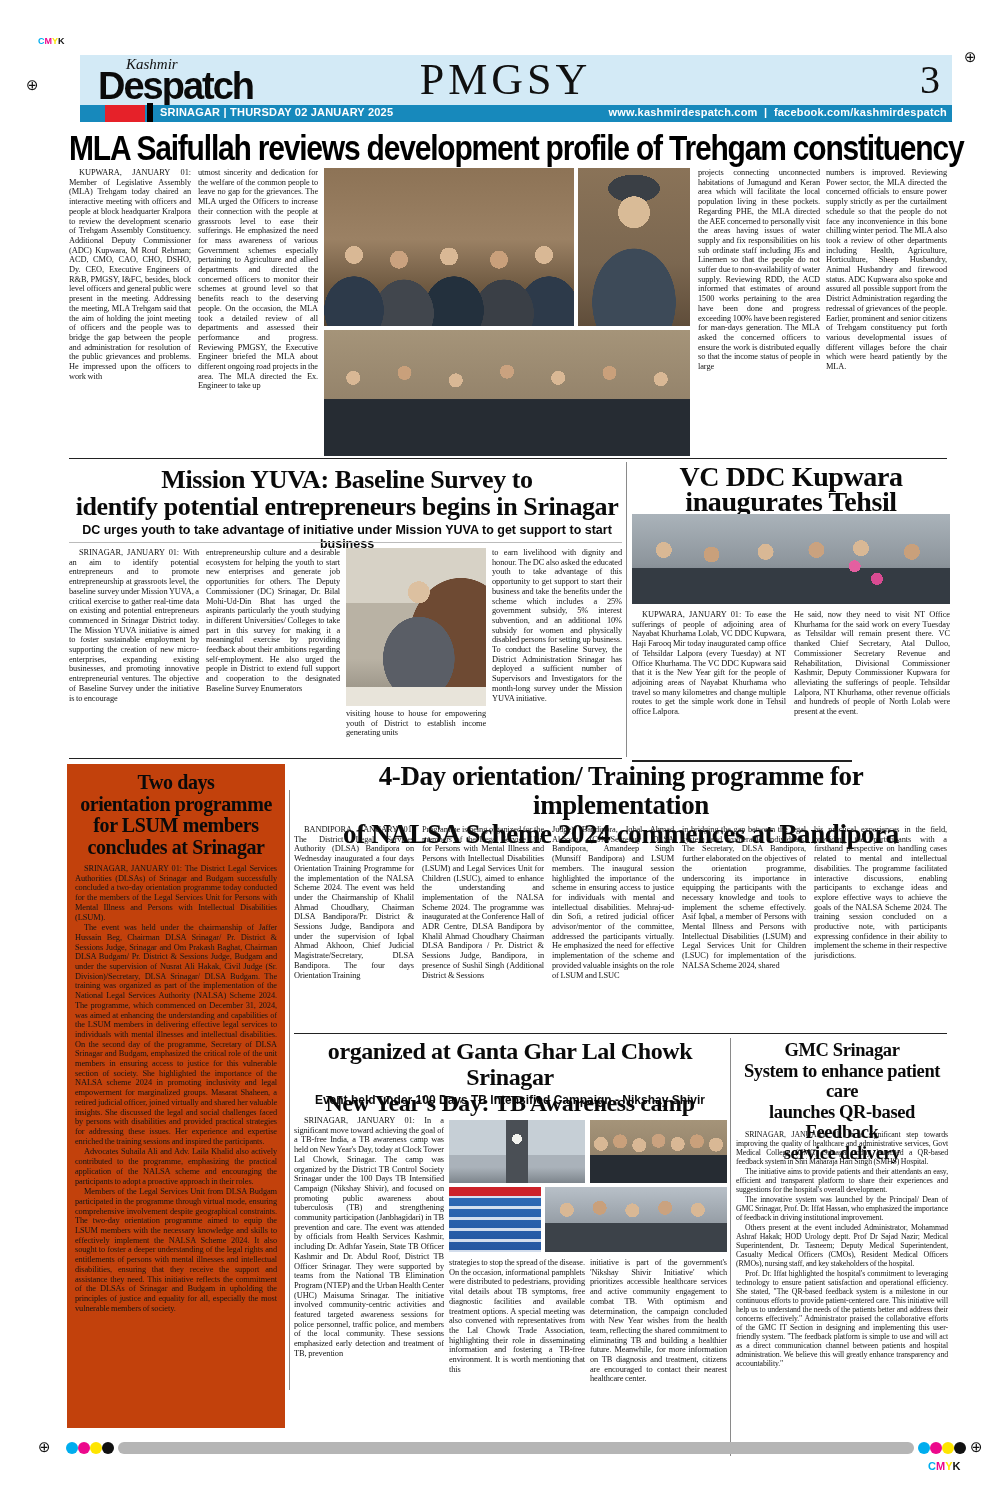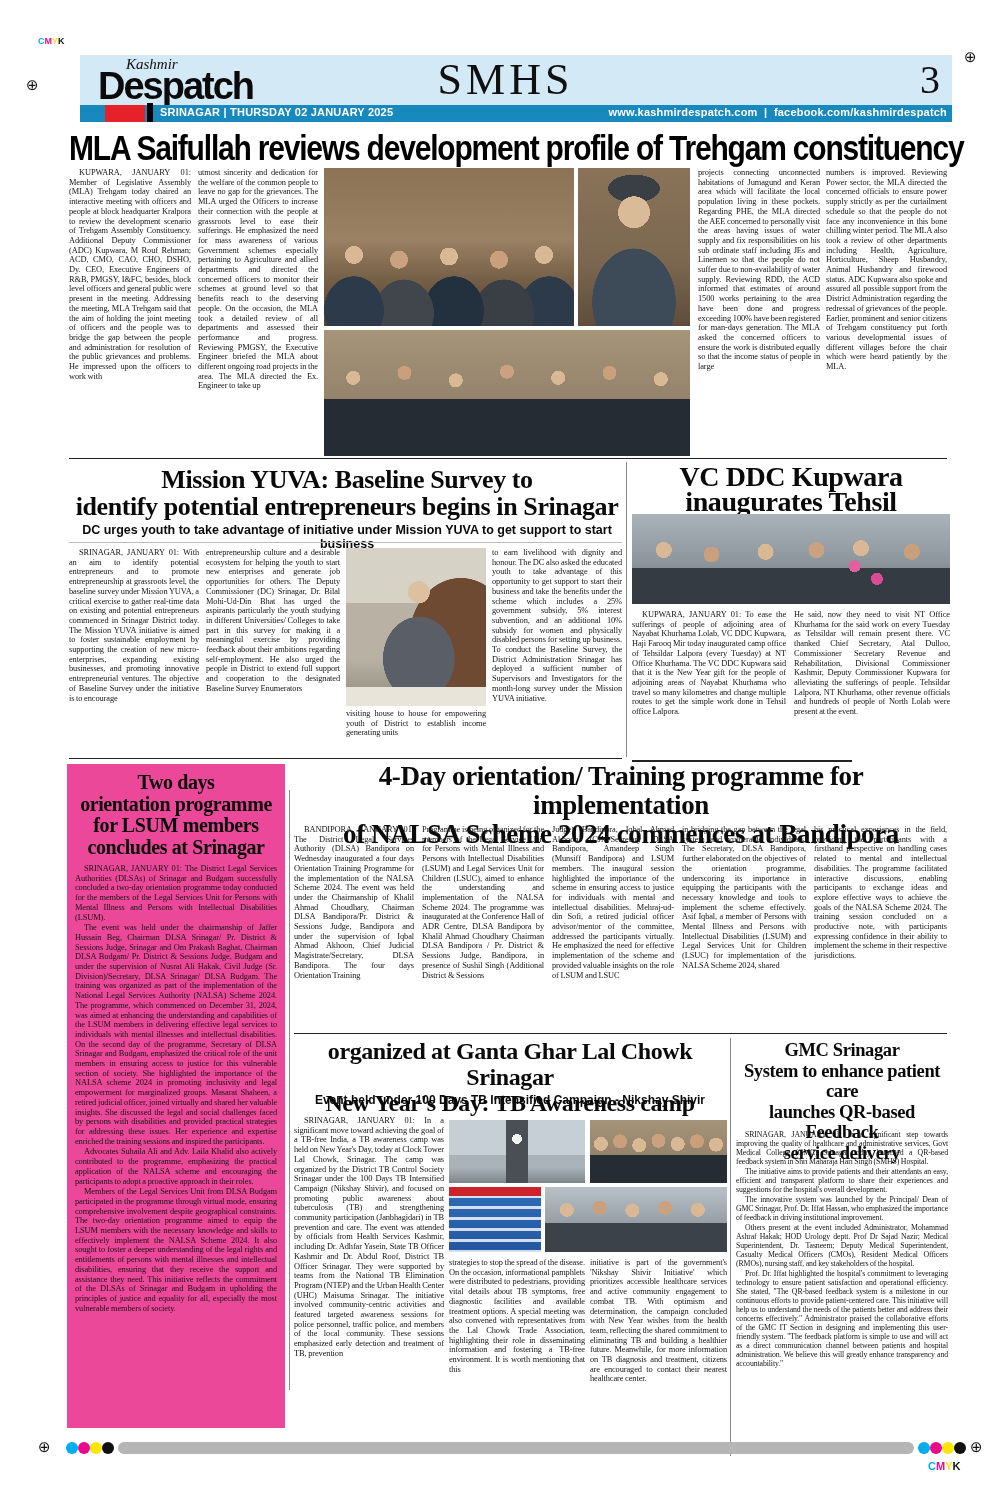--- a/index.html
+++ b/index.html
@@ -100,21 +100,21 @@
 
   <div class="abs cmyk-lbl" style="left:26px;top:36px;">
     <span style="color:#00adee">C</span><span style="color:#ec098c">M</span><span style="color:#fee500">Y</span><span style="color:#111">K</span>
   </div>
   <div class="abs regmark" style="left:14px;top:78px;">⊕</div>
   <div class="abs regmark" style="left:952px;top:50px;">⊕</div>
 
   <div class="abs mast-bg" style="left:68px;top:55px;width:872px;height:50px;"></div>
   <div class="abs logo-kicker" style="left:114px;top:56px;">Kashmir</div>
   <div class="abs logo-title" style="left:86px;top:68px;">Despatch</div>
-  <div class="abs news-title" style="left:50%;top:54px;transform:translateX(-50%);">SMHS</div>
+  <div class="abs news-title" style="left:50%;top:54px;transform:translateX(-50%);">PMGSY</div>
   <div class="abs pageno" style="left:908px;top:56px;">3</div>
 
   <div class="abs datebar" style="left:68px;top:105px;width:872px;height:17px;"></div>
   <div class="abs" style="left:93px;top:105px;width:40px;height:17px;background:#e62129;"></div>
   <div class="abs" style="left:135px;top:103px;width:6px;height:19px;background:#000;"></div>
   <div class="abs datetext" style="left:148px;top:106px;">
     <span>SRINAGAR</span>
     <span>|</span>
     <span>THURSDAY 02 JANUARY 2025</span>
   </div>
@@ -151,21 +151,21 @@
 
   <div class="abs hser" style="left:620px;top:464px;width:318px;font-size:28px;line-height:25px;">
     <div>VC DDC Kupwara inaugurates Tehsil</div>
     <div>camp office at Khurhama Lolab</div>
   </div>
   <div class="ph ph-garland" style="left:620px;top:514px;width:318px;height:90px;"></div>
   <div class="abs bodytext indent" style="left:620px;top:610px;width:154px;height:146px;">KUPWARA, JANUARY 01: To ease the sufferings of people of adjoining area of Nayabat Khurhama Lolab, VC DDC Kupwara, Haji Farooq Mir today inaugurated camp office of Tehsildar Lalpora (every Tuesday) at NT Office Khurhama. The VC DDC Kupwara said that it is the New Year gift for the people of adjoining areas of Nayabat Khurhama who travel so many kilometres and change multiple routes to get the simple work done in Tehsil office Lalpora.</div>
   <div class="abs bodytext" style="left:782px;top:610px;width:156px;height:146px;">He said, now they need to visit NT Office Khurhama for the said work on every Tuesday as Tehsildar will remain present there. VC thanked Chief Secretary, Atal Dulloo, Commissioner Secretary Revenue and Rehabilitation, Divisional Commissioner Kashmir, Deputy Commissioner Kupwara for alleviating the sufferings of people. Tehsildar Lalpora, NT Khurhama, other revenue officials and hundreds of people of North Lolab were present at the event.</div>
   <div class="abs rule" style="left:620px;top:760px;width:220px;height:2px;"></div>
 
-  <div class="abs" style="left:55px;top:764px;width:218px;height:664px;background:#ec4899;">
+  <div class="abs" style="left:55px;top:764px;width:218px;height:664px;background:#c2410c;">
     <div class="hser" style="margin:8px 6px 6px 6px;font-size:20px;line-height:21.5px;">
       <div>Two days</div>
       <div>orientation programme</div>
       <div>for LSUM members</div>
       <div>concludes at Srinagar</div>
     </div>
     <div class="bodytext" style="margin:6px 8px;height:548px;">
       <p class="para">SRINAGAR, JANUARY 01: The District Legal Services Authorities (DLSAs) of Srinagar and Budgam successfully concluded a two-day orientation programme today conducted for the members of the Legal Services Unit for Persons with Mental Illness and Persons with Intellectual Disabilities (LSUM).</p>
       <p class="para">The event was held under the chairmanship of Jaffer Hussain Beg, Chairman DLSA Srinagar/ Pr. District &amp; Sessions Judge, Srinagar and Om Prakash Baghat, Chairman DLSA Budgam/ Pr. District &amp; Sessions Judge, Budgam and under the supervision of Nusrat Ali Hakak, Civil Judge (Sr. Division)/Secretary, DLSA Srinagar/ DLSA Budgam. The training was organized as part of the implementation of the National Legal Services Authority (NALSA) Scheme 2024. The programme, which commenced on December 31, 2024, was aimed at enhancing the understanding and capabilities of the LSUM members in delivering effective legal services to individuals with mental illnesses and intellectual disabilities. On the second day of the programme, Secretary of DLSA Srinagar and Budgam, emphasized the critical role of the unit members in ensuring access to justice for this vulnerable section of society. She highlighted the importance of the NALSA scheme 2024 in promoting inclusivity and legal empowerment for marginalized groups. Masarat Shaheen, a retired judicial officer, joined virtually and shared her valuable insights. She discussed the legal and social challenges faced by persons with disabilities and provided practical strategies for addressing these issues. Her experience and expertise enriched the training sessions and inspired the participants.</p>
       <p class="para">Advocates Suhaila Ali and Adv. Laila Khalid also actively contributed to the programme, emphasizing the practical application of the NALSA scheme and encouraging the participants to adopt a proactive approach in their roles.</p>

